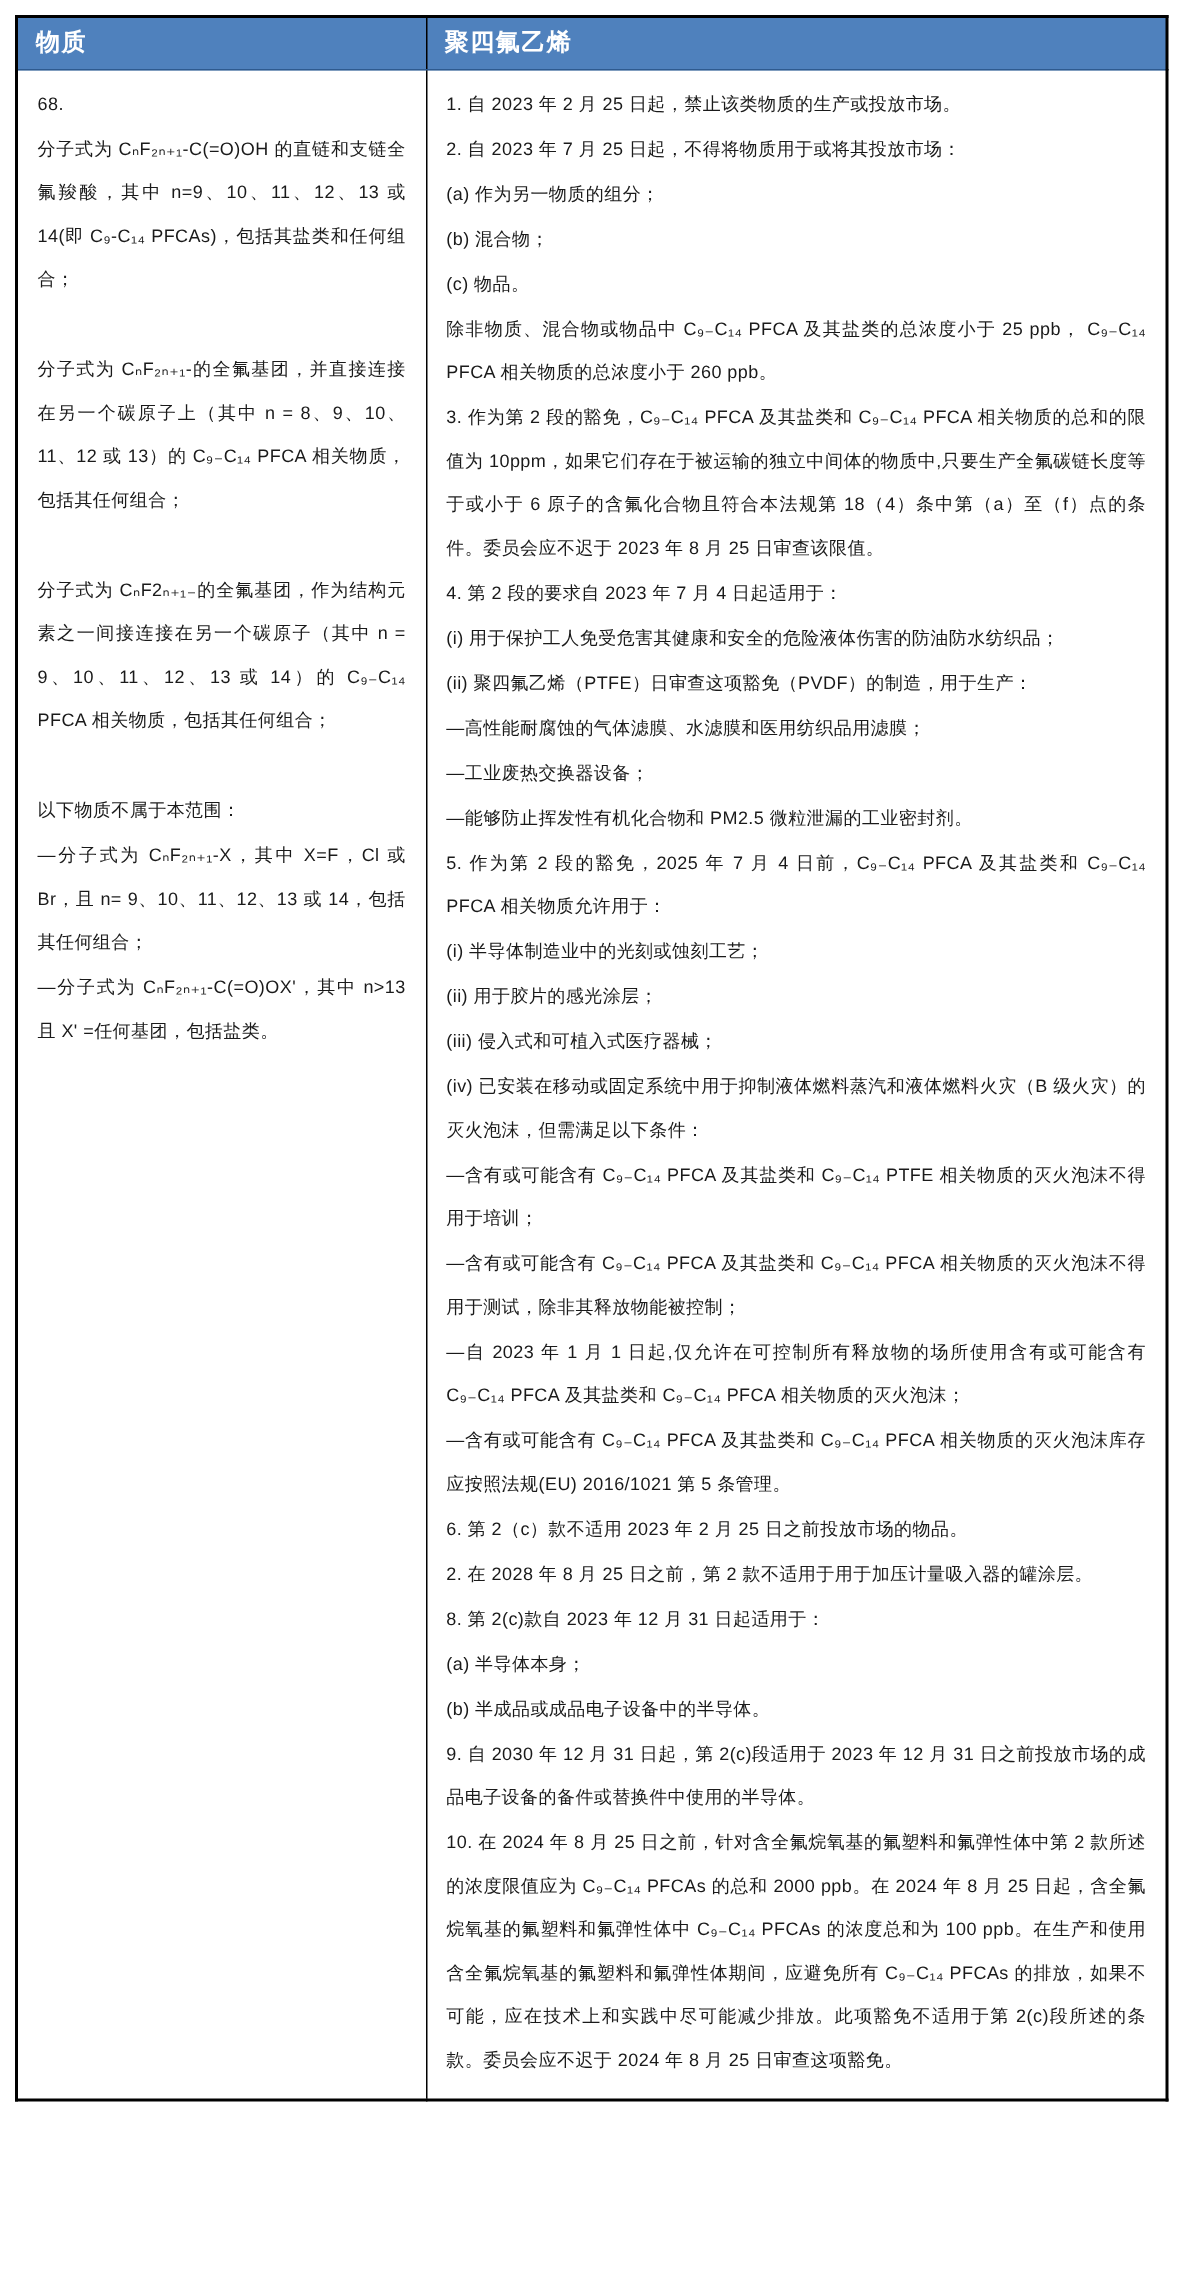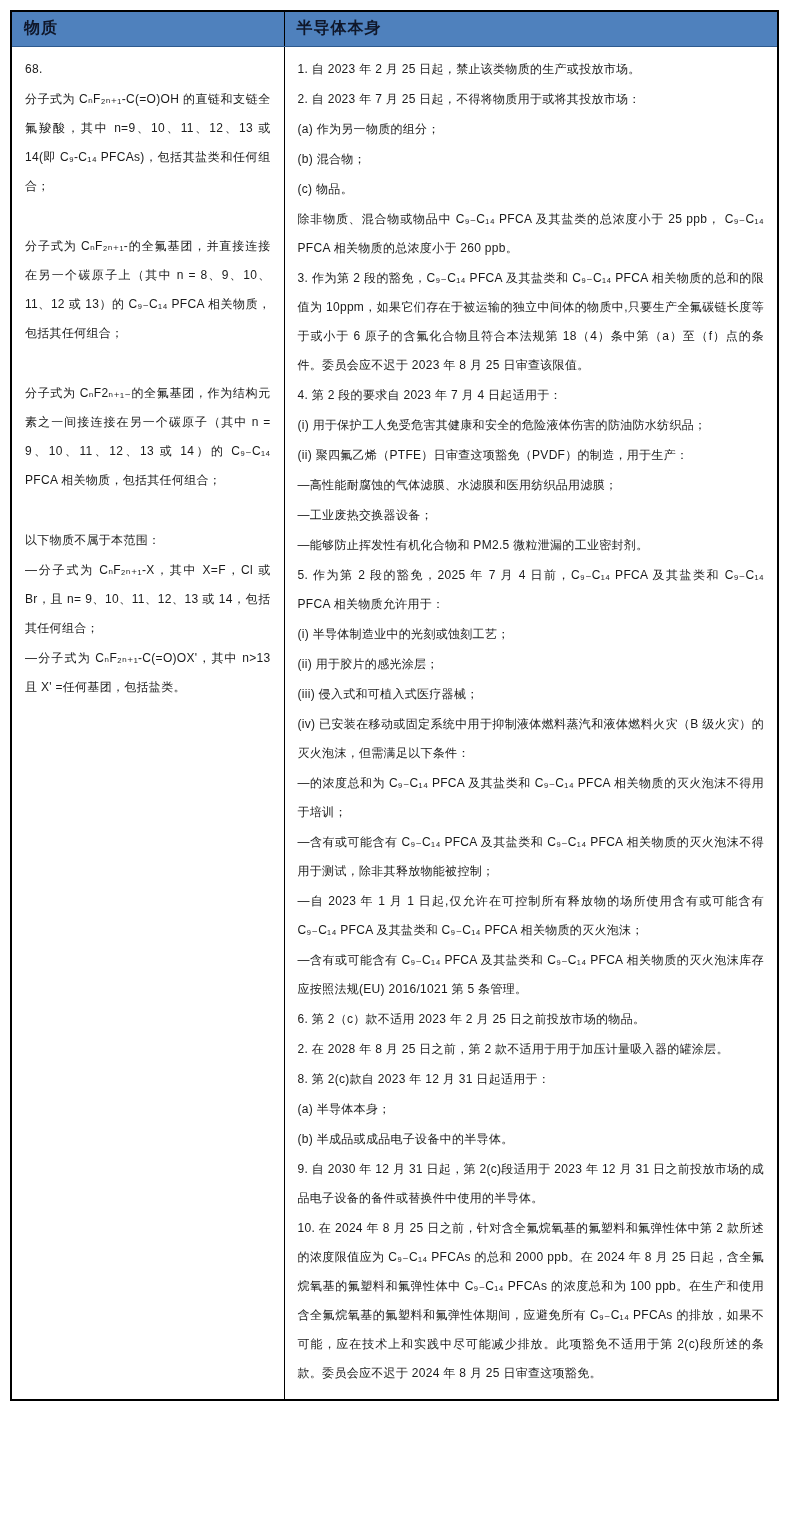--- a/index.html
+++ b/index.html
@@ -20,21 +20,21 @@
   table.restriction-table {
     border-collapse: collapse;
     table-layout: fixed;
     width: 767px;
     border: 2px solid #000000;
   }
   col.c1 { width: 273px; }
   col.c2 { width: 494px; }
   th {
     background: #4f81bd;
-    color: #0f172a;
+    color: #ffffff;
     font-size: 16px;
     font-weight: bold;
     text-align: left;
     vertical-align: middle;
     padding: 6px 12px 7px 12px;
     border: 1.5px solid #000000;
     border-bottom: 1.5px solid #2e5a8f;
     letter-spacing: 1px;
   }
   td {
@@ -59,21 +59,21 @@
 
 <div class="page">
   <table class="restriction-table">
     <colgroup>
       <col class="c1">
       <col class="c2">
     </colgroup>
     <thead>
       <tr>
         <th>物质</th>
-        <th>半导体本身</th>
+        <th>聚四氟乙烯</th>
       </tr>
     </thead>
     <tbody>
       <tr>
         <td>
           <div>
               <p class="para">68.</p>
               <p class="para">分子式为 CₙF₂ₙ₊₁-C(=O)OH 的直链和支链全氟羧酸，其中 n=9、10、11、12、13 或 14(即 C₉-C₁₄ PFCAs)，包括其盐类和任何组合；</p>
               <p class="para"></p>
               <p class="para">分子式为 CₙF₂ₙ₊₁-的全氟基团，并直接连接在另一个碳原子上（其中 n = 8、9、10、11、12 或 13）的 C₉₋C₁₄ PFCA 相关物质，包括其任何组合；</p>
@@ -98,21 +98,21 @@
               <p class="para">(i) 用于保护工人免受危害其健康和安全的危险液体伤害的防油防水纺织品；</p>
               <p class="para">(ii) 聚四氟乙烯（PTFE）日审查这项豁免（PVDF）的制造，用于生产：</p>
               <p class="para">—高性能耐腐蚀的气体滤膜、水滤膜和医用纺织品用滤膜；</p>
               <p class="para">—工业废热交换器设备；</p>
               <p class="para">—能够防止挥发性有机化合物和 PM2.5 微粒泄漏的工业密封剂。</p>
               <p class="para">5. 作为第 2 段的豁免，2025 年 7 月 4 日前，C₉₋C₁₄ PFCA 及其盐类和 C₉₋C₁₄ PFCA 相关物质允许用于：</p>
               <p class="para">(i) 半导体制造业中的光刻或蚀刻工艺；</p>
               <p class="para">(ii) 用于胶片的感光涂层；</p>
               <p class="para">(iii) 侵入式和可植入式医疗器械；</p>
               <p class="para">(iv) 已安装在移动或固定系统中用于抑制液体燃料蒸汽和液体燃料火灾（B 级火灾）的灭火泡沫，但需满足以下条件：</p>
-              <p class="para">—的浓度总和为 C₉₋C₁₄ PFCA 及其盐类和 C₉₋C₁₄ PFCA 相关物质的灭火泡沫不得用于培训；</p>
+              <p class="para">—含有或可能含有 C₉₋C₁₄ PFCA 及其盐类和 C₉₋C₁₄ PTFE 相关物质的灭火泡沫不得用于培训；</p>
               <p class="para">—含有或可能含有 C₉₋C₁₄ PFCA 及其盐类和 C₉₋C₁₄ PFCA 相关物质的灭火泡沫不得用于测试，除非其释放物能被控制；</p>
               <p class="para">—自 2023 年 1 月 1 日起,仅允许在可控制所有释放物的场所使用含有或可能含有 C₉₋C₁₄ PFCA 及其盐类和 C₉₋C₁₄ PFCA 相关物质的灭火泡沫；</p>
               <p class="para">—含有或可能含有 C₉₋C₁₄ PFCA 及其盐类和 C₉₋C₁₄ PFCA 相关物质的灭火泡沫库存应按照法规(EU) 2016/1021 第 5 条管理。</p>
               <p class="para">6. 第 2（c）款不适用 2023 年 2 月 25 日之前投放市场的物品。</p>
               <p class="para">2. 在 2028 年 8 月 25 日之前，第 2 款不适用于用于加压计量吸入器的罐涂层。</p>
               <p class="para">8. 第 2(c)款自 2023 年 12 月 31 日起适用于：</p>
               <p class="para">(a) 半导体本身；</p>
               <p class="para">(b) 半成品或成品电子设备中的半导体。</p>
               <p class="para">9. 自 2030 年 12 月 31 日起，第 2(c)段适用于 2023 年 12 月 31 日之前投放市场的成品电子设备的备件或替换件中使用的半导体。</p>
               <p class="para">10. 在 2024 年 8 月 25 日之前，针对含全氟烷氧基的氟塑料和氟弹性体中第 2 款所述的浓度限值应为 C₉₋C₁₄ PFCAs 的总和 2000 ppb。在 2024 年 8 月 25 日起，含全氟烷氧基的氟塑料和氟弹性体中 C₉₋C₁₄ PFCAs 的浓度总和为 100 ppb。在生产和使用含全氟烷氧基的氟塑料和氟弹性体期间，应避免所有 C₉₋C₁₄ PFCAs 的排放，如果不可能，应在技术上和实践中尽可能减少排放。此项豁免不适用于第 2(c)段所述的条款。委员会应不迟于 2024 年 8 月 25 日审查这项豁免。</p>

